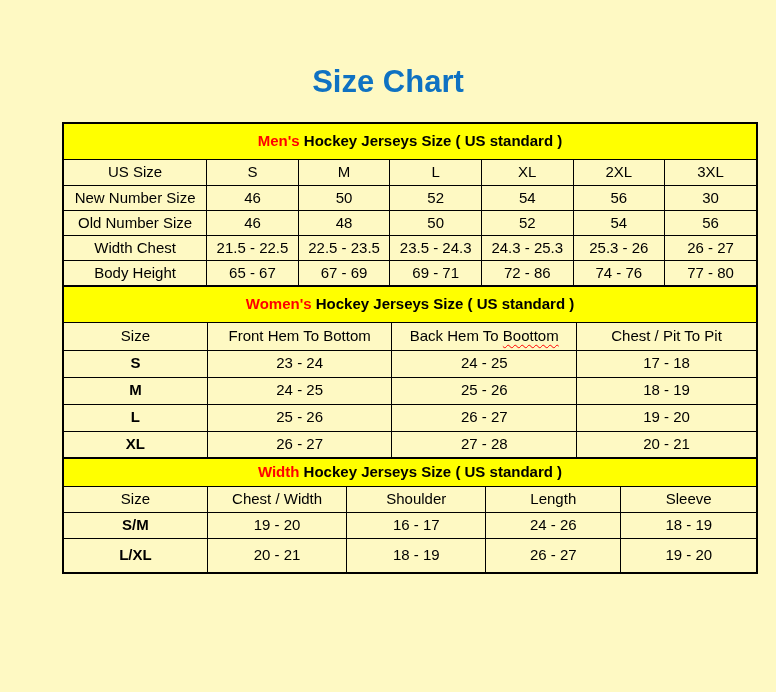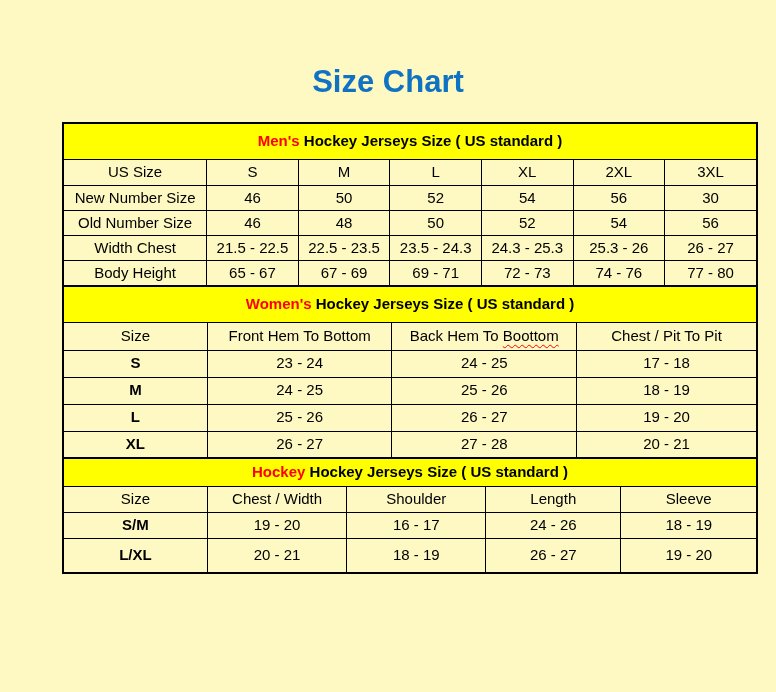--- a/index.html
+++ b/index.html
@@ -131,21 +131,21 @@
         <td>23.5 - 24.3</td>
         <td>24.3 - 25.3</td>
         <td>25.3 - 26</td>
         <td>26 - 27</td>
       </tr>
       <tr class="row-mens">
         <td class="row-label-regular">Body Height</td>
         <td>65 - 67</td>
         <td>67 - 69</td>
         <td>69 - 71</td>
-        <td>72 - 73</td>
+        <td>72 - 86</td>
         <td>74 - 76</td>
         <td>77 - 80</td>
       </tr>
     </tbody>
       </table>
 
     <table class="size-table">
       <colgroup>
         <col style="width:20.8%">
           <col style="width:26.6%">
@@ -192,21 +192,21 @@
     <table class="size-table">
       <colgroup>
         <col style="width:20.8%">
           <col style="width:20.1%">
           <col style="width:20.0%">
           <col style="width:19.5%">
           <col style="width:19.6%">
       </colgroup>
       <tbody>
           <tr>
-        <td colspan="5" class="band-cell band-short"><span class="red">Hockey</span><span> Hockey Jerseys Size ( US standard )</span></td>
+        <td colspan="5" class="band-cell band-short"><span class="red">Width</span><span> Hockey Jerseys Size ( US standard )</span></td>
       </tr>
       <tr class="hdr-youth">
         <th class="col-header">Size</th>
         <th class="col-header">Chest / Width</th>
         <th class="col-header">Shoulder</th>
         <th class="col-header">Length</th>
         <th class="col-header">Sleeve</th>
       </tr>
       <tr class="row-youth-sm">
         <td class="row-label-bold">S/M</td>

